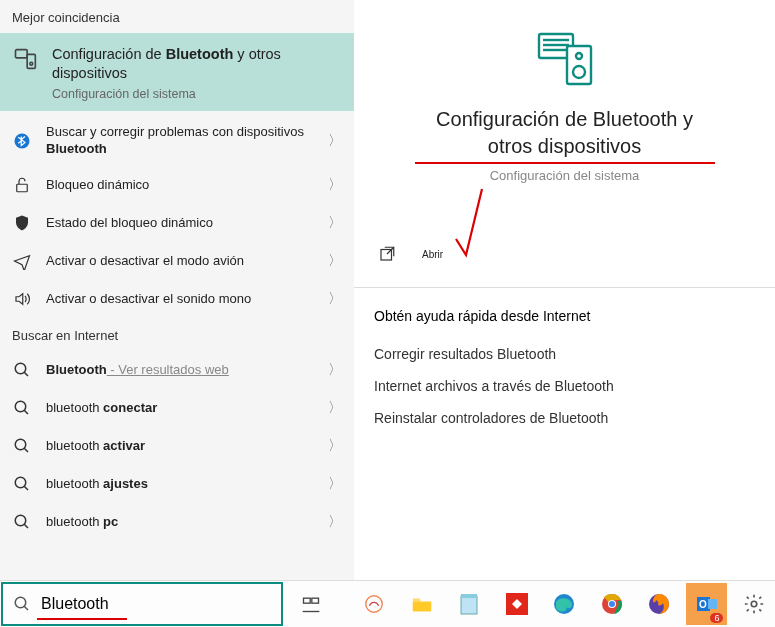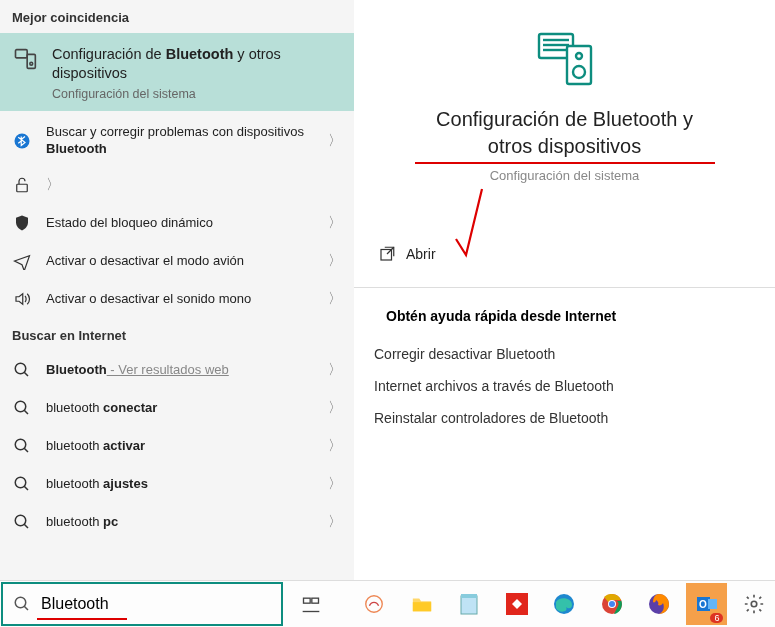--- a/index.html
+++ b/index.html
@@ -2,45 +2,45 @@
 <html><head>
 <meta charset="utf-8">
 <style>
   * { margin: 0; padding: 0; box-sizing: border-box; font-family: "Segoe UI", sans-serif; }
   body { width: 775px; height: 627px; background: #fff; overflow: hidden; position: relative; }
 
   .main-area { display: flex; width: 775px; height: 580px; position: absolute; top: 0; left: 0; }
   .left-panel { width: 354px; background: #f5f5f5; overflow-y: auto; }
   .right-panel { flex: 1; background: #fff; padding: 0 20px; }
 
-  .section-header { font-size: 13px; font-weight: 700; padding: 10px 12px 8px; color: #333; }
+  .section-header { font-size: 13px; font-weight: 400; padding: 10px 12px 8px; color: #333; }
   
   .best-match { background: #b8dfd8; padding: 12px 12px 10px 12px; display: flex; align-items: flex-start; gap: 12px; margin-bottom: 4px; }
   .best-icon { width: 28px; height: 28px; flex-shrink: 0; display:flex;align-items:center;justify-content:center;}
   .best-text .title { font-size: 14.5px; line-height: 1.3; color: #222; }
   .best-text .sub { font-size: 12.5px; color: #666; margin-top: 4px; }
 
   .row { display: flex; align-items: center; padding: 9px 12px; gap: 14px; cursor: pointer; }
   .row-icon { width: 20px; height: 20px; flex-shrink: 0; display:flex;align-items:center;justify-content:center; color:#333;}
   .row-text { flex: 1; font-size: 13px; color: #222; line-height: 1.3; }
   .row-text .hint { color: #888; text-decoration: underline; }
   .chevron { color: #777; font-size: 14px; }
 
   
   .rp-hero { text-align: center; padding-top: 28px; }
   .rp-hero-icon { display:inline-block; margin-bottom:14px;}
   .rp-title { font-size: 20px; font-weight: 400; color: #222; line-height: 1.35; margin: 0 40px;}
   .rp-sub { font-size: 13px; color: #888; margin-top: 4px; }
   .underline-red { height:2px; background:#d00; width:300px; margin:2px auto 0;} 
   
-  .rp-action { display:flex; align-items:center; gap:10px; padding:18px 4px 14px; margin-top:44px; font-size:14px; color:#222; cursor:pointer; position:relative;}
+  .rp-action { display:flex; align-items:center; gap:26px; padding:18px 4px 14px; margin-top:44px; font-size:10px; color:#222; cursor:pointer; position:relative;}
   .rp-action svg.red-check { position:absolute; left:78px; top:-44px;}
   .rp-divider { height:1px; background:#ddd; margin: 10px -20px; }
   
-  .rp-help-header { font-weight: 700; font-size: 14px; margin: 20px 12px 14px; }
+  .rp-help-header { font-weight: 400; font-size: 14px; margin: 20px 0 14px; }
   .rp-link { font-size: 14px; color: #333; padding: 8px 0; cursor:pointer; }
 
   
   .taskbar { position: absolute; bottom: 0; left: 0; width: 775px; height: 47px; background: #fdfdfd; border-top: 1px solid #ddd; display:flex; align-items:center; gap:6px;}
   .search-box { width: 285px; height: 44px; margin:1px; border: 2px solid #0d8d7f; display:flex; align-items:center; padding:0 10px; gap:10px; position:relative;}
   .search-box input { border:none; outline:none; font-size:16px; flex:1; background:transparent;}
   .search-underline{position:absolute;bottom:4px;left:34px;width:90px;height:2px;background:#d00;}
   .tb-icon { width: 42px; height: 42px; display:flex;align-items:center;justify-content:center; cursor:pointer;}
   .tb-icon.active-ol{ background:#f5a04a;}
   
@@ -80,20 +80,21 @@
     <span class="row-text">Buscar y corregir problemas con dispositivos <b>Bluetooth</b></span>
     <span class="chevron">〉</span>
         </div>
         <div class="row">
           <span class="row-icon">
             <svg width="18" height="18" viewBox="0 0 24 24" fill="none" stroke="#333" stroke-width="1.6">
               <rect x="5" y="11" width="14" height="10" rx="1"></rect>
               <path d="M8 11V7a4 4 0 0 1 8 0"></path>
             </svg>
           </span>
+    <span class="row-text">Bloqueo dinámico<b></b></span>
     <span class="chevron">〉</span>
         </div>
         <div class="row">
           <span class="row-icon">
             <svg width="18" height="18" viewBox="0 0 24 24" fill="#333">
               <path d="M12 2l8 3v6c0 5-3.5 9-8 11-4.5-2-8-6-8-11V5z"></path>
             </svg>
           </span>
     <span class="row-text">Estado del bloqueo dinámico<b></b></span>
     <span class="chevron">〉</span>
@@ -200,21 +201,21 @@
       </svg>
       <span>Abrir</span>
       <svg class="red-check" width="40" height="80">
         <path d="M4 56 L14 72 L30 6" stroke="#d00" stroke-width="2.2" fill="none"></path>
       </svg>
     </div>
     <div class="rp-divider"></div>
 
     <div class="rp-help-header">Obtén ayuda rápida desde Internet</div>
     <div id="help-links">
-        <div class="rp-link">Corregir desactivar Bluetooth</div>
+        <div class="rp-link">Corregir resultados Bluetooth</div>
         <div class="rp-link">Internet archivos a través de Bluetooth</div>
         <div class="rp-link">Reinstalar controladores de Bluetooth</div>
       </div>
   </div>
 </div>
 
 <div class="taskbar">
   <div class="search-box">
     <svg width="18" height="18" viewBox="0 0 24 24" fill="none" stroke="#555" stroke-width="2">
         <circle cx="10" cy="10" r="7"></circle>

